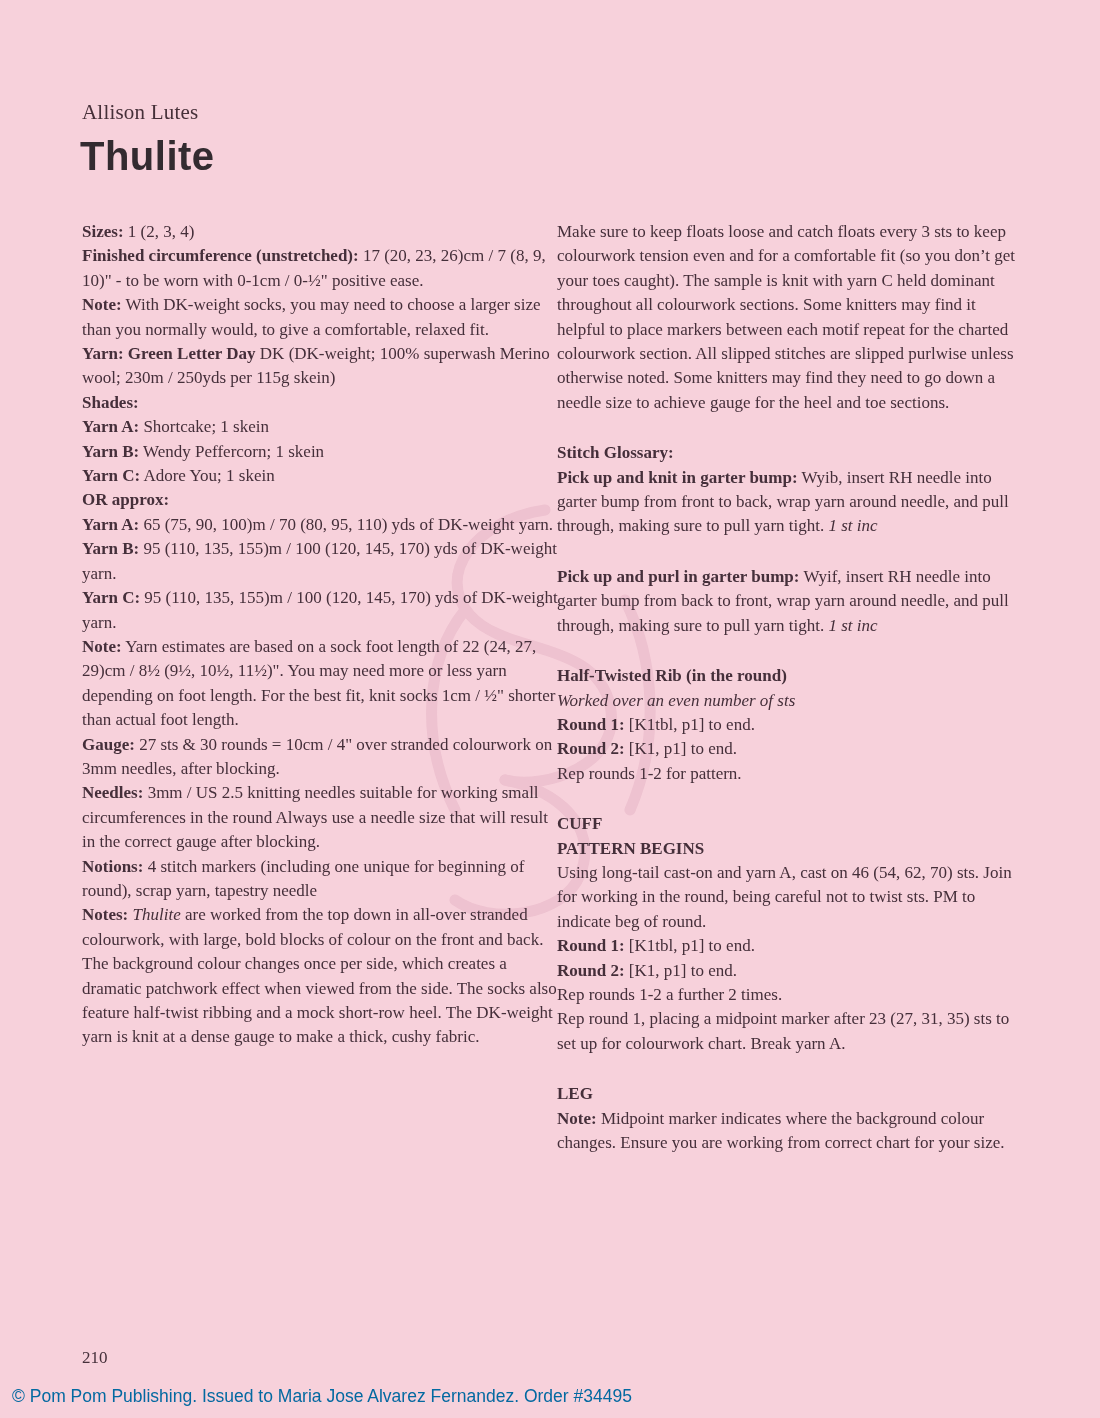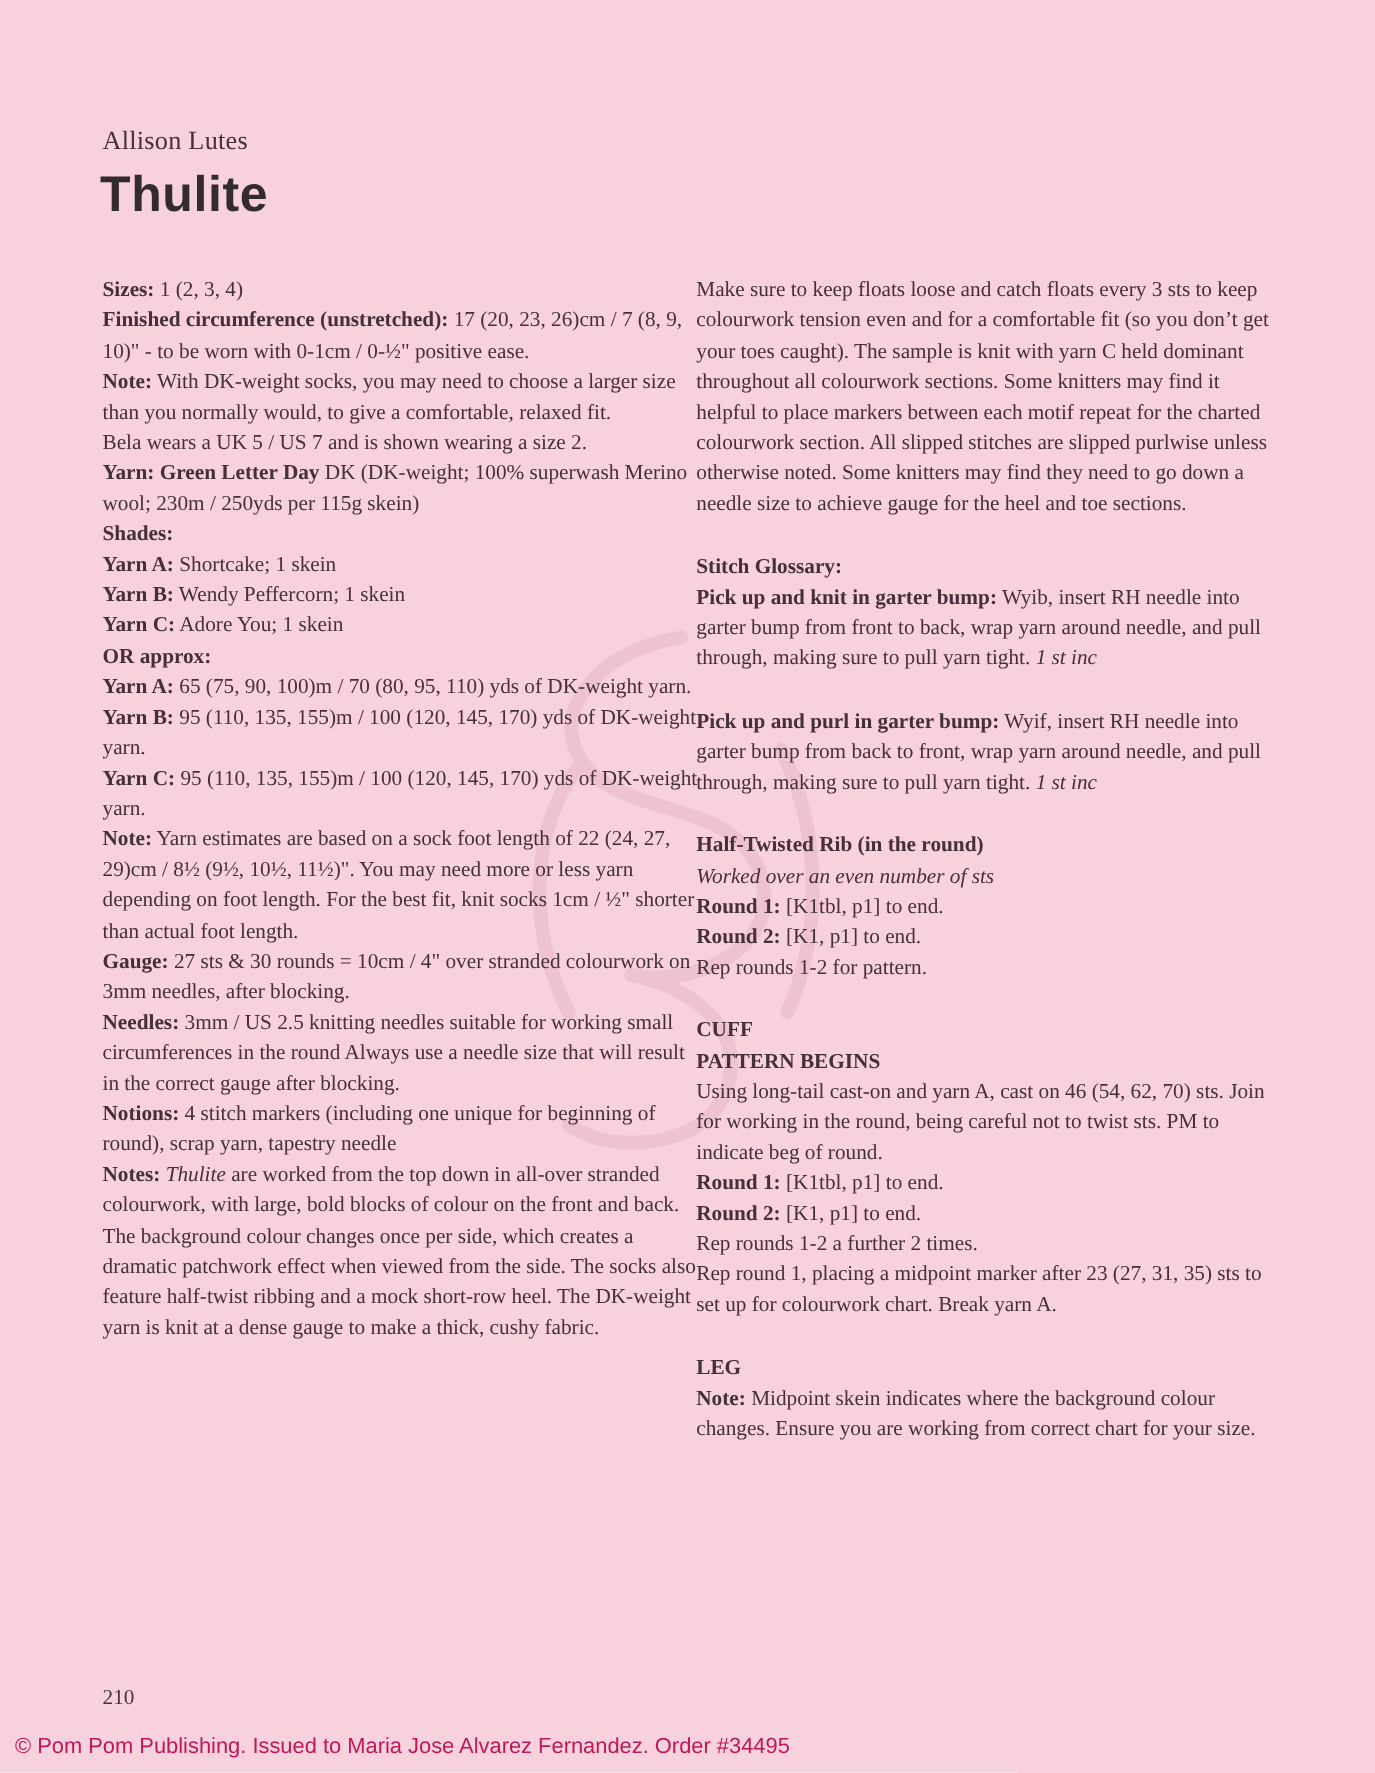--- a/index.html
+++ b/index.html
@@ -36,21 +36,21 @@
   .para{margin:0;}
   .para b{font-weight:bold;}
   .para i{font-style:italic;}
   .page-number{
     position:absolute;left:82px;top:1348px;
     font-size:17px;color:#45303a;
   }
   .copyright{
     position:absolute;left:12px;top:1386px;
     font-family:"Liberation Sans", sans-serif;
-    font-size:17.5px;color:#be185d;
+    font-size:17.5px;color:#0369a1;
   }
 </style>
 </head>
 <body>
 
 <div id="page">
 
   <svg id="watermark" viewBox="0 0 300 460" xmlns="http://www.w3.org/2000/svg">
     <g fill="none" stroke="#e2aec1" stroke-width="11" stroke-linecap="round" opacity="0.8">
       <path d="M150 30 C 80 40, 40 95, 75 135 C 110 175, 200 160, 215 225 C 228 285, 150 310, 110 300"></path>
@@ -61,21 +61,20 @@
   </svg>
 
   <div class="author">Allison Lutes</div>
   <div class="title">Thulite</div>
 
   <div id="col-left" class="col">
       <div class="block">
         <p class="para"><b>Sizes:</b><span> 1 (2, 3, 4)</span></p>
         <p class="para"><b>Finished circumference (unstretched):</b><span> 17 (20, 23, 26)cm / 7 (8, 9, 10)" - to be worn with 0-1cm / 0-½" positive ease.</span></p>
         <p class="para"><b>Note:</b><span> With DK-weight socks, you may need to choose a larger size than you normally would, to give a comfortable, relaxed fit.</span></p>
-        <p class="para"><span>Bela wears a UK 5 / US 7 and is shown wearing a size 2.</span></p>
         <p class="para"><b>Yarn: Green Letter Day</b><span> DK (DK-weight; 100% superwash Merino wool; 230m / 250yds per 115g skein)</span></p>
         <p class="para"><b>Shades:</b></p>
         <p class="para"><b>Yarn A:</b><span> Shortcake; 1 skein</span></p>
         <p class="para"><b>Yarn B:</b><span> Wendy Peffercorn; 1 skein</span></p>
         <p class="para"><b>Yarn C:</b><span> Adore You; 1 skein</span></p>
         <p class="para"><b>OR approx:</b></p>
         <p class="para"><b>Yarn A:</b><span> 65 (75, 90, 100)m / 70 (80, 95, 110) yds of DK-weight yarn.</span></p>
         <p class="para"><b>Yarn B:</b><span> 95 (110, 135, 155)m / 100 (120, 145, 170) yds of DK-weight yarn.</span></p>
         <p class="para"><b>Yarn C:</b><span> 95 (110, 135, 155)m / 100 (120, 145, 170) yds of DK-weight yarn.</span></p>
         <p class="para"><b>Note:</b><span> Yarn estimates are based on a sock foot length of 22 (24, 27, 29)cm / 8½ (9½, 10½, 11½)". You may need more or less yarn depending on foot length. For the best fit, knit socks 1cm / ½" shorter than actual foot length.</span></p>
@@ -107,20 +106,20 @@
         <p class="para"><b>CUFF</b></p>
         <p class="para"><b>PATTERN BEGINS</b></p>
         <p class="para"><span>Using long-tail cast-on and yarn A, cast on 46 (54, 62, 70) sts. Join for working in the round, being careful not to twist sts. PM to indicate beg of round.</span></p>
         <p class="para"><b>Round 1:</b><span> [K1tbl, p1] to end.</span></p>
         <p class="para"><b>Round 2:</b><span> [K1, p1] to end.</span></p>
         <p class="para"><span>Rep rounds 1-2 a further 2 times.</span></p>
         <p class="para"><span>Rep round 1, placing a midpoint marker after 23 (27, 31, 35) sts to set up for colourwork chart. Break yarn A.</span></p>
       </div>
       <div class="block">
         <p class="para"><b>LEG</b></p>
-        <p class="para"><b>Note:</b><span> Midpoint skein indicates where the background colour changes. Ensure you are working from correct chart for your size.</span></p>
+        <p class="para"><b>Note:</b><span> Midpoint marker indicates where the background colour changes. Ensure you are working from correct chart for your size.</span></p>
       </div>
     </div>
 
   <div class="page-number">210</div>
   <div class="copyright">© Pom Pom Publishing. Issued to Maria Jose Alvarez Fernandez. Order #34495</div>
 
 </div>
 
 </body></html>

